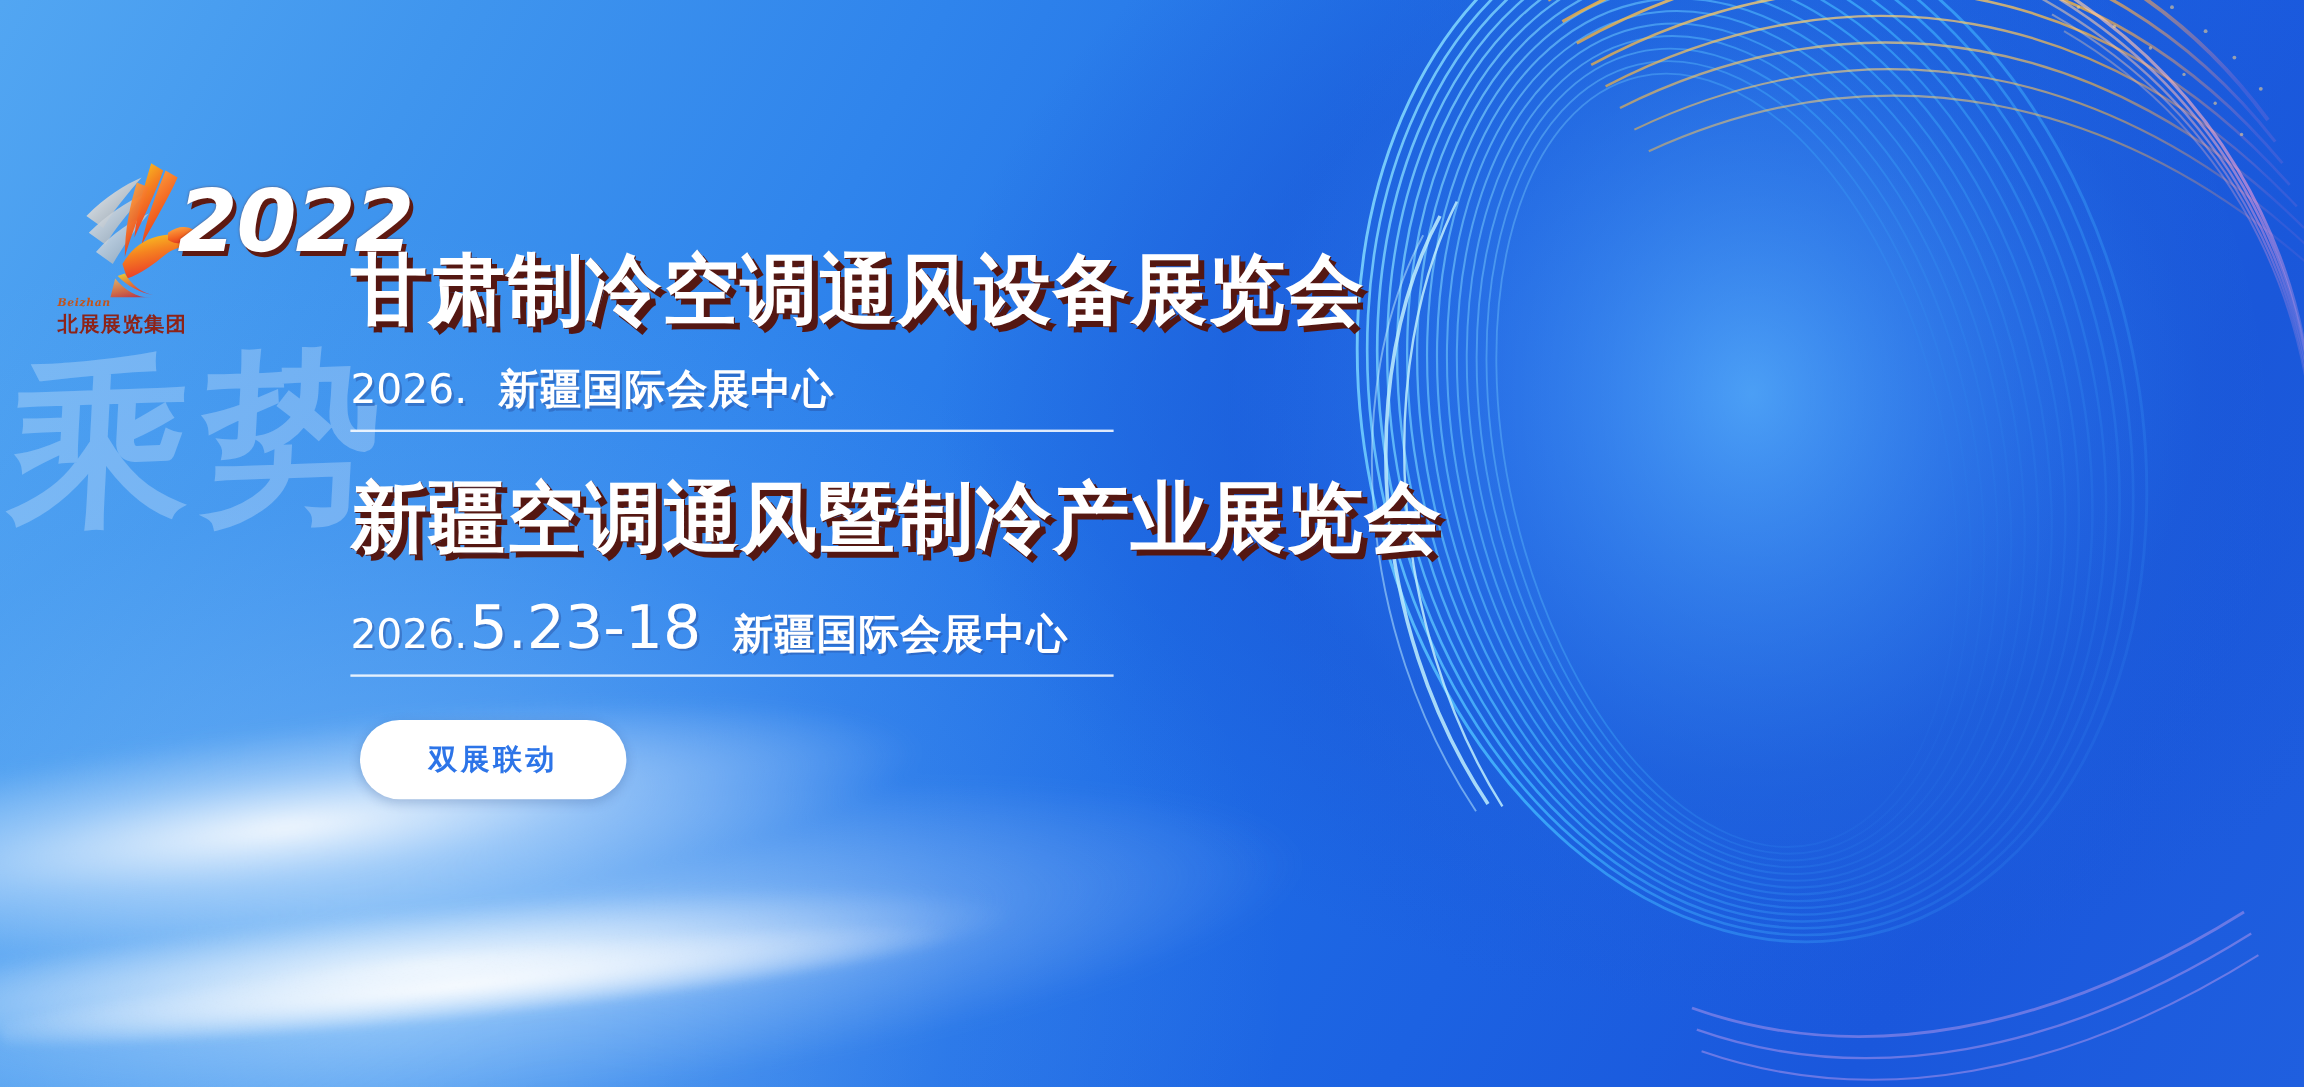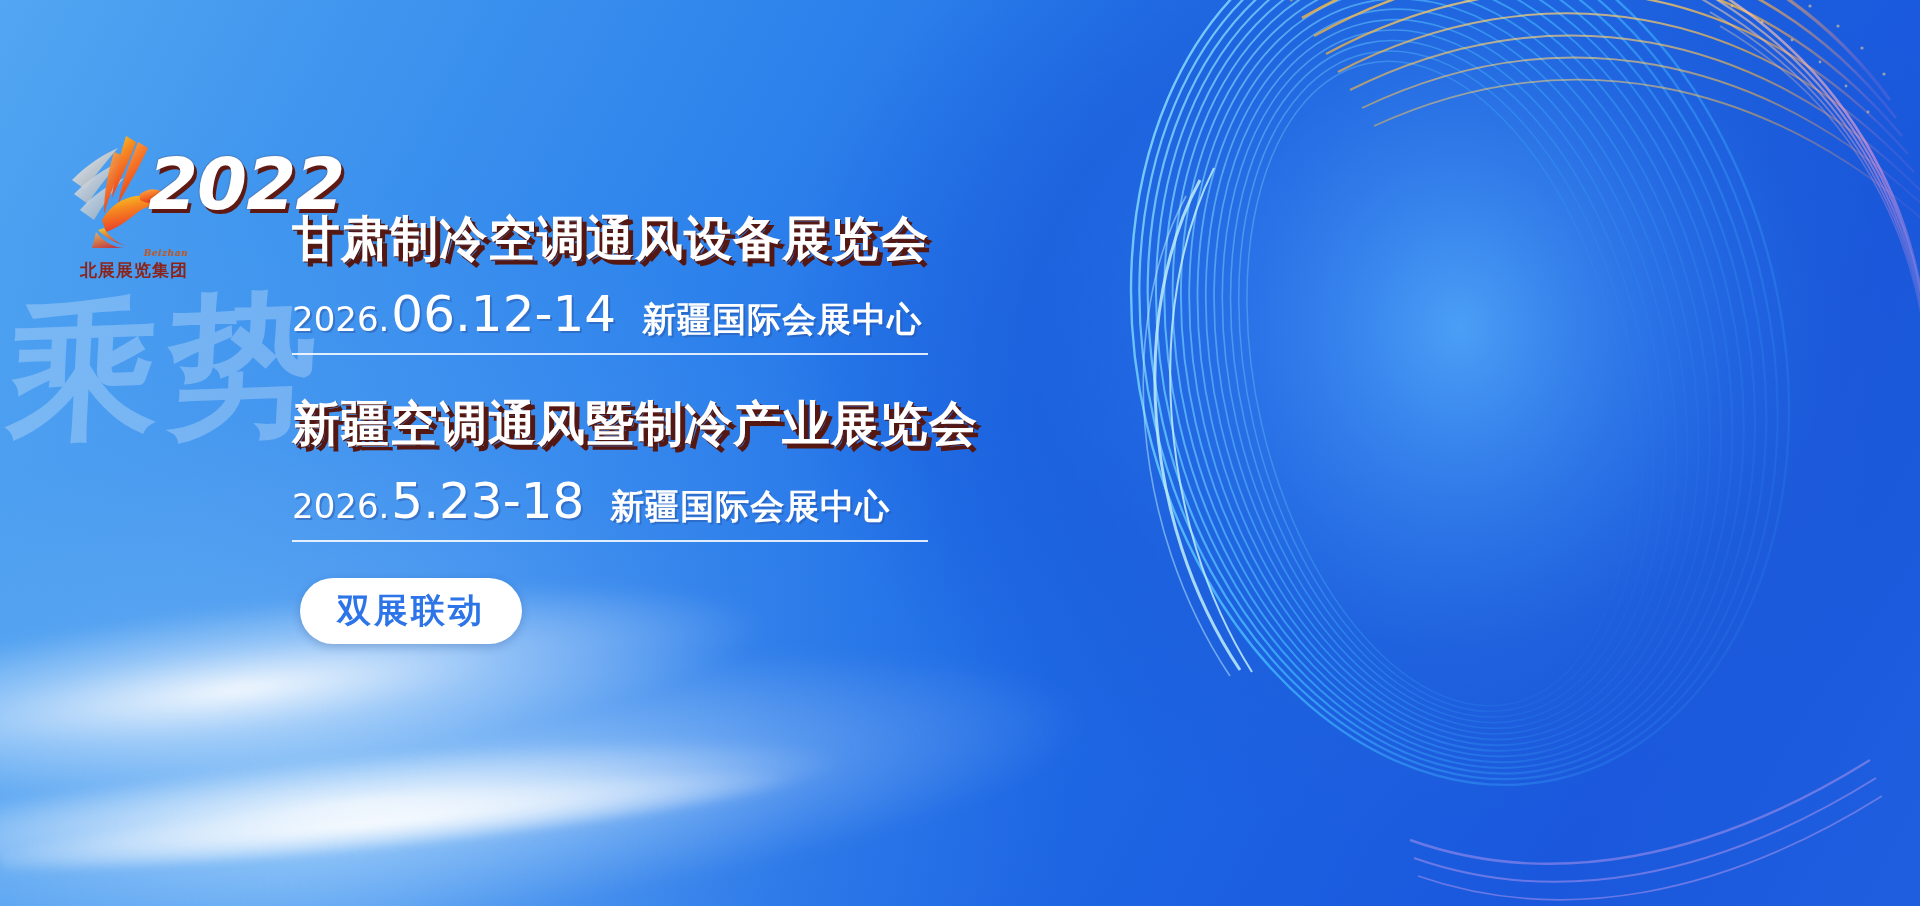--- a/index.html
+++ b/index.html
@@ -48,21 +48,21 @@
     letter-spacing:8px;
     white-space:nowrap;
     transform:skewX(-5deg) rotate(-2deg);
     user-select:none;
   }
 
   
   .logo{ position:absolute; left:48px; top:128px; width:140px; height:165px; }
   .logo .mark{ position:absolute; left:14px; top:0; width:112px; height:120px; }
   .logo .brandtext{
-    position:absolute; left:0; top:120px; width:140px; text-align:right;
+    position:absolute; left:0; top:120px; width:140px; text-align:left;
     font-family:"DejaVu Serif","Liberation Serif",serif;
     font-size:17px; font-weight:700; color:#8d2318; letter-spacing:1px;
     white-space:nowrap;
   }
   .logo .brandtext .en{
     display:block; font-size:9px; color:#c9500f; letter-spacing:0.5px;
     font-style:italic; margin-bottom:1px; opacity:.95;
   }
 
   
@@ -71,22 +71,22 @@
     font-family:"DejaVu Sans","Liberation Sans",sans-serif;
     font-size:72px; font-weight:700; font-style:italic; color:#ffffff;
     letter-spacing:-1px; line-height:1;
     text-shadow: 3px 4px 0 #5e1a12, 0 0 2px rgba(94,26,18,.6);
   }
 
   
   .content{ position:absolute; left:292px; top:214px; width:1100px; }
 
   .headline{
-    font-family:Liberation Sans, sans-serif;
-    font-weight:700; font-size:48px; line-height:1.06; color:#ffffff;
+    font-family:Liberation Mono, monospace;
+    font-weight:700; font-size:64px; line-height:1.06; color:#ffffff;
     letter-spacing:1px; white-space:nowrap;
     text-shadow: 5px 5px 0 #541712, 1px 1px 0 #541712;
   }
   .headline2{ margin-top:16px; }
 
   .daterow{
     display:flex; align-items:baseline; gap:14px;
     white-space:nowrap; color:#ffffff;
     text-shadow: 2px 2px 0 rgba(40,80,160,.45);
     text-align: center;
@@ -109,21 +109,21 @@
   .block1{ margin-top:0; }
   .block1 .daterow{ margin-top:20px; }
   .block2{ margin-top:44px; }
   .block2 .daterow{ margin-top:22px; }
 
   .badge{
     display:inline-flex; align-items:center; justify-content:center;
     margin-top:36px; margin-left:8px;
     min-width:222px; height:66px; padding:0 34px;
     background:#ffffff; border-radius:34px;
-    color:#2c74e8; font-weight:700; font-size:34px; letter-spacing:3px;
+    color:#2c74e8; font-weight:700; font-size:24px; letter-spacing:3px;
     font-family:"DejaVu Sans","Liberation Sans",sans-serif;
     box-shadow:0 3px 10px rgba(10,40,110,.22);
   }
 </style>
 </head>
 <body>
 
 <div id="banner">
 
   <div class="ringwrap">
@@ -275,21 +275,20 @@
   </div>
 
   <div class="year">2022</div>
 
   <div class="content">
 
     <div class="block1">
       <div class="headline">甘肃制冷空调通风设备展览会</div>
       <div class="daterow">
         <span class="yr">2026.</span>
-        <span class="big">06.12-14</span>
         <span class="venue">新疆国际会展中心</span>
       </div>
       <div class="rule"></div>
     </div>
 
     <div class="block2">
       <div class="headline headline2">新疆空调通风暨制冷产业展览会</div>
       <div class="daterow">
         <span class="yr">2026.</span>
         <span class="big">5.23-18</span>

